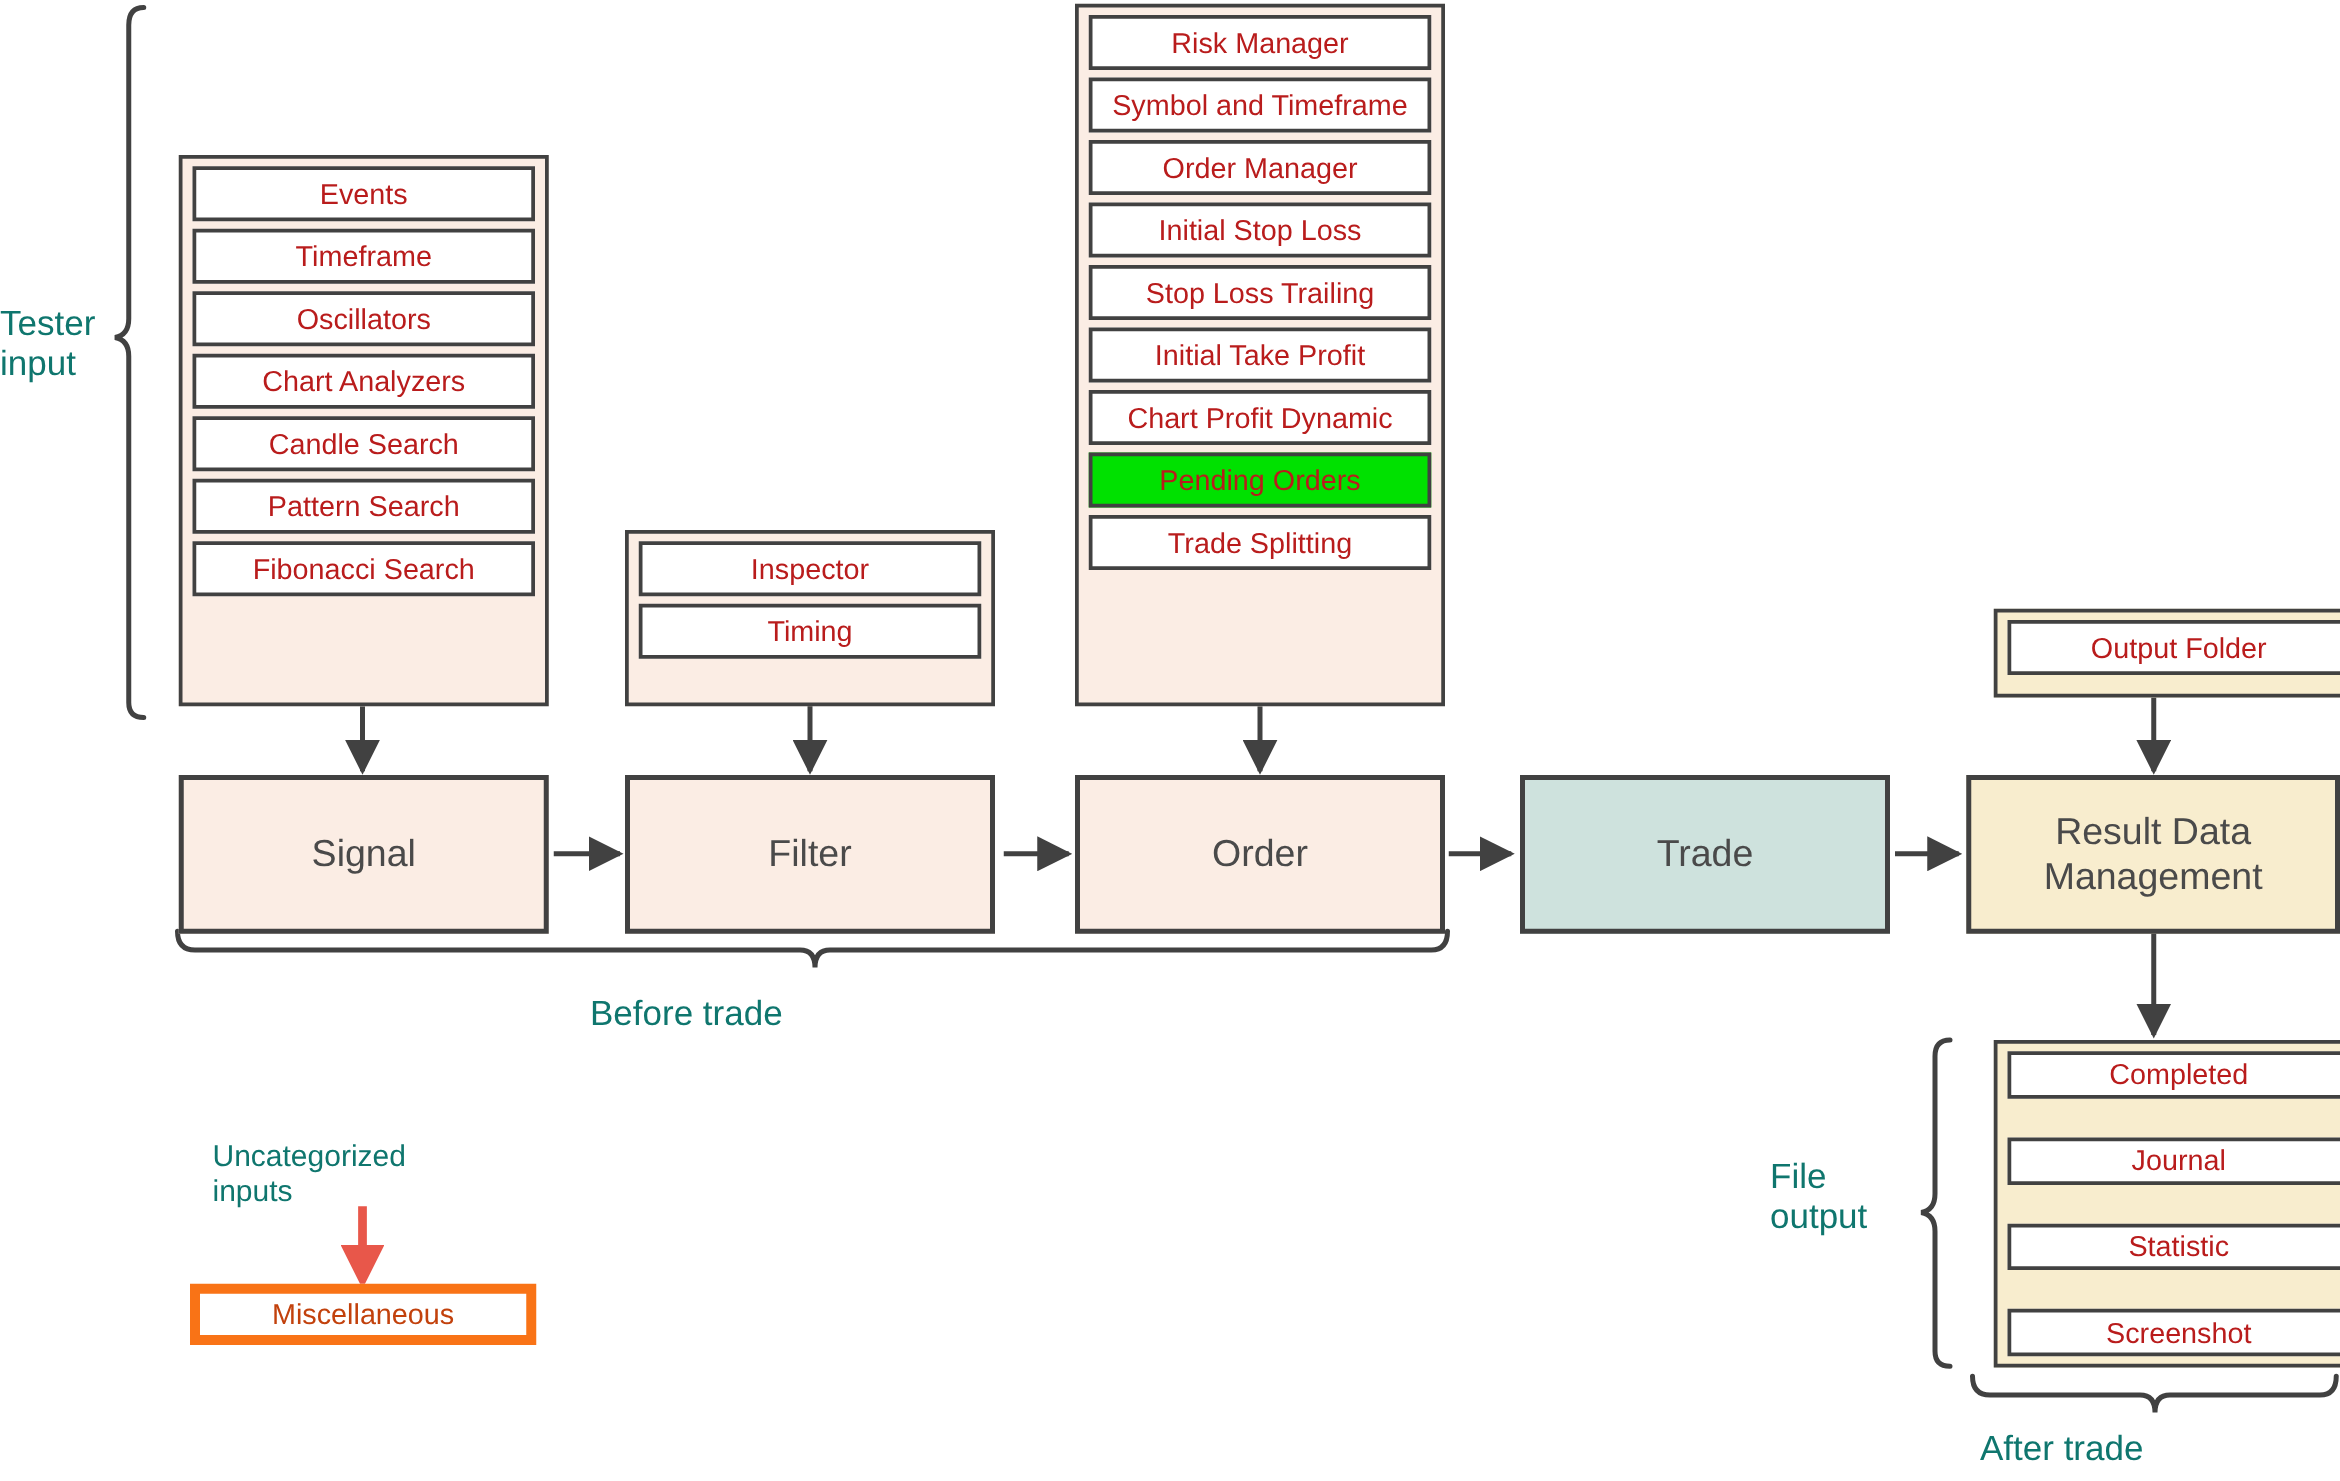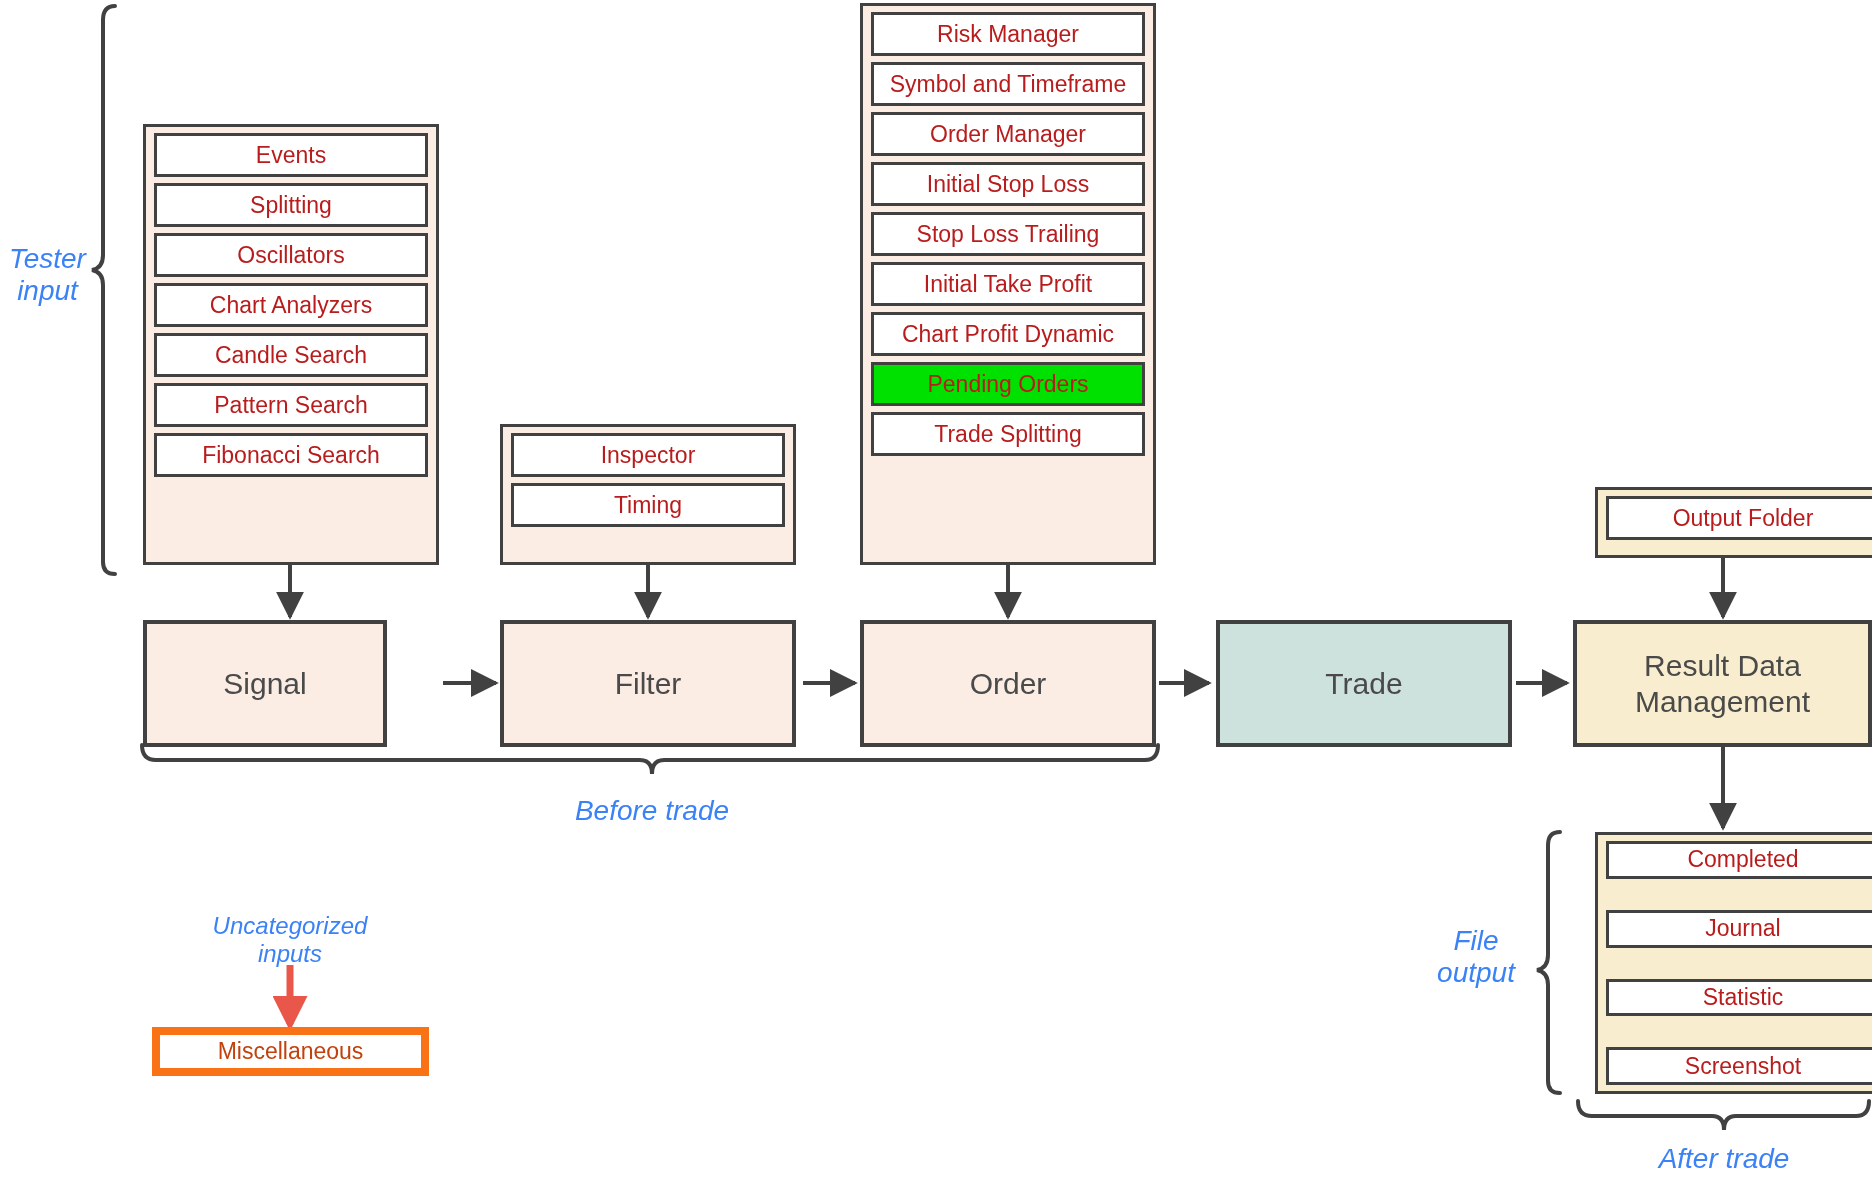--- a/index.html
+++ b/index.html
@@ -74,25 +74,24 @@
     display: flex;
     align-items: center;
     justify-content: center;
     font-size: 23px;
     color: #c2410c;
   }
   
   .label {
     position: absolute;
     font-size: 28px;
-    color: #3b82f6;
-    text-align: center;
+    color: #0f766e;
+    text-align: left;
     line-height: 1.15;
     white-space: pre-line;
-    font-style: italic;
   }
   .label.small {
     font-size: 24px;
   }
   
   #vec {
     position: absolute;
     left: 0; top: 0;
     width: 1872px;
     height: 1185px;
@@ -140,21 +139,21 @@
     <path d="M 1560 832 Q 1548 832 1548 845 L 1548 955 Q 1548 968 1537 970 Q 1548 972 1548 985 L 1548 1081 Q 1548 1093 1560 1093" stroke="#414141" stroke-width="4" fill="none" stroke-linecap="round"></path>
 
     <path d="M 1578 1101 Q 1578 1116 1592 1116 L 1712 1116 Q 1724 1116 1724 1130 Q 1724 1116 1736 1116 L 1856 1116 Q 1869 1116 1869 1101" stroke="#414141" stroke-width="4" fill="none" stroke-linecap="round"></path>
   </svg>
 
   <div class="label" style="left:0px; top:243px; width:95px;">Tester
 input</div>
 
   <div class="group" style="left:143px; top:124px; width:296px; height:441px;">
     <div class="chip">Events</div>
-    <div class="chip">Splitting</div>
+    <div class="chip">Timeframe</div>
     <div class="chip">Oscillators</div>
     <div class="chip">Chart Analyzers</div>
     <div class="chip">Candle Search</div>
     <div class="chip">Pattern Search</div>
     <div class="chip">Fibonacci Search</div>
   </div>
 
   <div class="group" style="left:500px; top:424px; width:296px; height:141px;">
     <div class="chip">Inspector</div>
     <div class="chip">Timing</div>
@@ -169,21 +168,21 @@
     <div class="chip">Initial Take Profit</div>
     <div class="chip">Chart Profit Dynamic</div>
     <div class="chip highlight">Pending Orders</div>
     <div class="chip">Trade Splitting</div>
   </div>
 
   <div class="group cream" style="left:1576px; top:487px; width:296px; height:71px;">
     <div class="chip">Output Folder</div>
   </div>
 
-  <div class="stage" style="left:143px; top:620px; width:244px; height:127px;text-align:right;">Signal</div>
+  <div class="stage" style="left:143px; top:620px; width:296px; height:127px;text-align:right;">Signal</div>
 
   <div class="stage" style="left:500px; top:620px; width:296px; height:127px;">Filter</div>
 
   <div class="stage" style="left:860px; top:620px; width:296px; height:127px;">Order</div>
 
   <div class="stage teal" style="left:1216px; top:620px; width:296px; height:127px;">Trade</div>
 
   <div class="stage cream" style="left:1573px; top:620px; width:299px; height:127px; white-space:pre-line;">Result Data
 Management</div>
 

